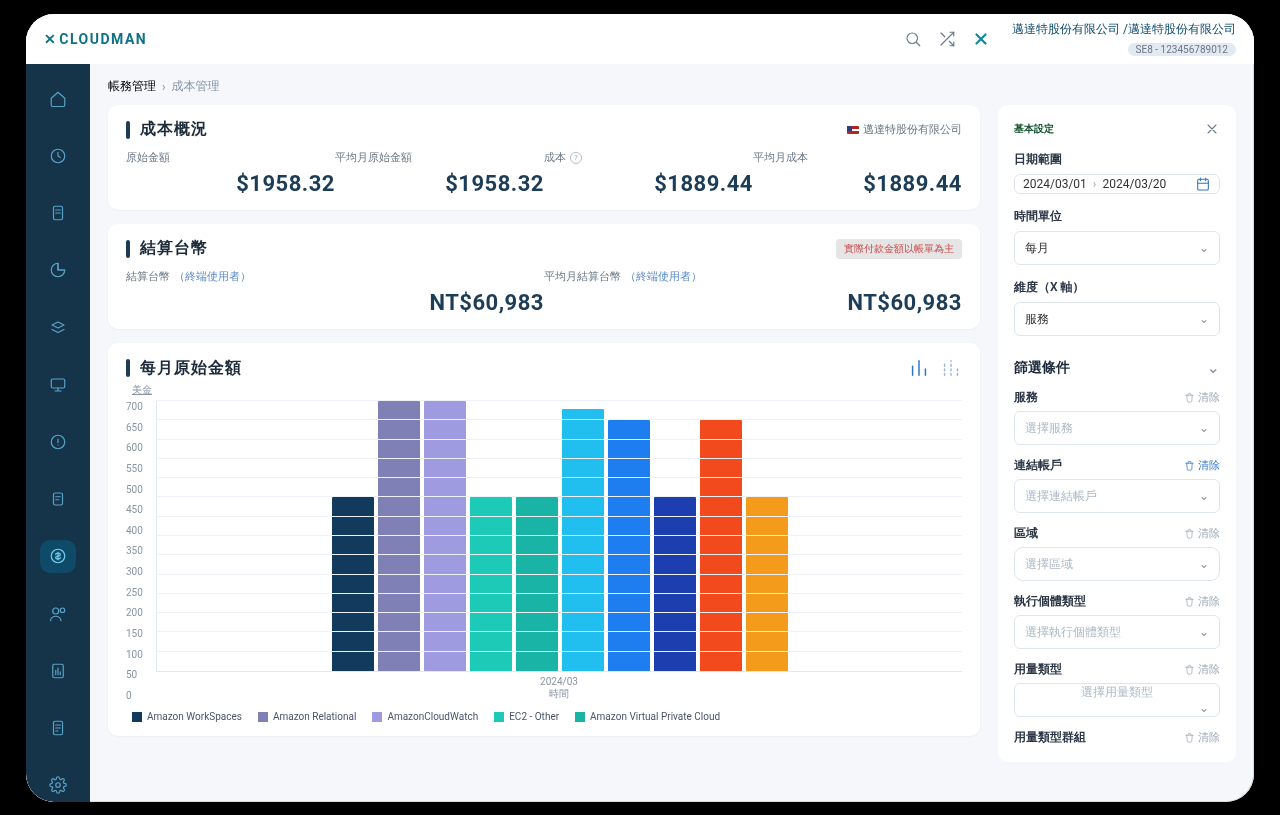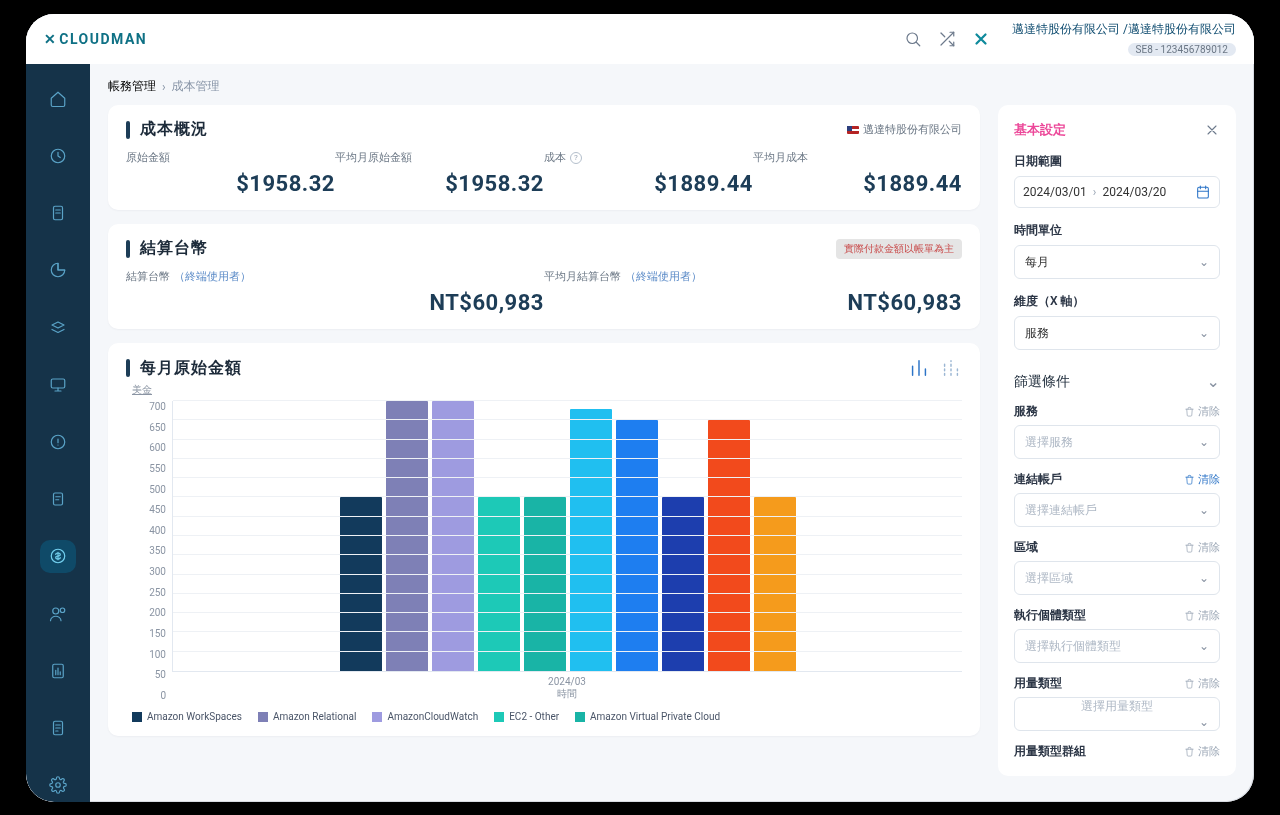--- a/index.html
+++ b/index.html
@@ -39,44 +39,44 @@
 .metric-label { font-size: 11px; color: #6b7785; display: flex; align-items: center; gap: 4px; }
 .sub-label { color: #5a8ac7; }
 .metric-value { font-size: 22px; font-weight: 700; color: #1d3d57; text-align: right; margin-top: 6px; letter-spacing: .5px; }
 .help-icon { width: 12px; height: 12px; border: 1px solid #b4bfcc; border-radius: 50%; font-size: 8px; color: #9aa6b5; display: inline-flex; align-items: center; justify-content: center; }
 .chart-card .card-header { margin-bottom: 4px; }
 .chart-toggle { display: flex; gap: 10px; }
 .ct-btn { width: 22px; height: 22px; display: flex; align-items: center; justify-content: center; color: #9bb6d3; cursor: pointer; }
 .ct-btn.active { color: #2c74c7; }
 .y-label { font-size: 10px; color: #8a94a3; margin-left: 6px; text-decoration: underline; }
 .chart-area { display: flex; height: 300px; margin-top: 4px; }
-.y-axis { display: flex; flex-direction: column; justify-content: space-between; align-items: flex-end; font-size: 10px; color: #8a94a3; padding-right: 6px; width: 30px; margin-left: 16px; }
+.y-axis { display: flex; flex-direction: column; justify-content: space-between; align-items: flex-start; font-size: 10px; color: #8a94a3; padding-right: 6px; width: 30px; }
 .plot-wrap { flex: 1; display: flex; flex-direction: column; }
 .plot { flex: 1; position: relative; border-left: 1px solid #e2e8f0; border-bottom: 1px solid #e2e8f0; }
 .grid-line { position: absolute; left: 0; right: 0; border-top: 1px solid #eef1f5; }
 .bars { position: absolute; left: 0; right: 0; bottom: 0; top: 0; display: flex; align-items: flex-end; justify-content: center; gap: 4px; padding: 0 90px; }
 .bar { width: 42px; border-radius: 1px 1px 0 0; }
 .x-label-row { text-align: center; font-size: 10px; color: #8a94a3; margin-top: 4px; }
 .legend { display: flex; flex-wrap: wrap; gap: 16px; padding: 10px 6px 0; font-size: 10px; color: #4a5568; }
 .legend-item { display: flex; align-items: center; gap: 5px; }
 .swatch { width: 10px; height: 10px; }
 .panel { background: #fff; border-radius: 10px; padding: 16px; }
 .panel-head { display: flex; align-items: center; margin-bottom: 14px; }
-.panel-title { font-size: 13px; font-weight: 700; color: #ec4899; }
+.panel-title { font-size: 10px; font-weight: 700; color: #14532d; }
 .close-x { width: 16px; height: 16px; color: #6d7a8c; cursor: pointer; margin-left: auto; }
 .field-label { font-size: 12px; color: #2c3646; font-weight: 600; margin-bottom: 6px; margin-top: 14px; }
 .field-label:first-of-type { margin-top: 0; }
-.date-range { display: flex; align-items: center; border: 1px solid #dfe5ec; border-radius: 6px; height: 32px; padding: 0 8px; font-size: 12px; color: #333; gap: 6px; }
+.date-range { display: flex; align-items: center; border: 1px solid #dfe5ec; border-radius: 6px; height: 20px; padding: 0 8px; font-size: 12px; color: #333; gap: 6px; }
 .date-range .sep { color: #9aa6b5; }
 .cal-icon { width: 16px; height: 16px; color: #2c74c7; margin-left: auto; }
 .select { display: flex; align-items: center; border: 1px solid #dfe5ec; border-radius: 6px; height: 34px; padding: 0 10px; font-size: 12px; color: #333; cursor: pointer; }
 .select .placeholder { color: #aeb8c5; }
 .chev { margin-left: auto; color: #8a94a3; }
 .filter-title-row { display: flex; align-items: center; gap: 6px; margin-top: 22px; margin-bottom: 4px; }
-.filter-title { font-size: 14px; font-weight: 400; color: #1d2b3a; }
+.filter-title { font-size: 14px; font-weight: 700; color: #1d2b3a; }
 .filter-row-head { display: flex; align-items: center; margin-top: 12px; }
 .filter-name { font-size: 12px; color: #2c3646; font-weight: 600; }
 .clear-action { margin-left: auto; font-size: 11px; color: #9aa6b5; display: flex; align-items: center; gap: 3px; cursor: pointer; }
 .clear-action.active { color: #2c74c7; }
 .clear-action svg { width: 11px; height: 11px; }
 svg { fill: none; stroke: currentColor; stroke-width: 1.6; stroke-linecap: round; stroke-linejoin: round; }
 </style>
 </head>
 <body>
 
@@ -411,21 +411,21 @@
                 <div class="select" style="margin-top: 5px;">
                   <span class="placeholder">選擇連結帳戶</span>
                   <span class="chev">⌄</span>
                 </div>
                 <div class="filter-row-head">
                   <span class="filter-name">區域</span>
                   <span class="clear-action"><svg viewBox="0 0 24 24">
                       <path d="M4 7h16M9 7V5a2 2 0 0 1 2-2h2a2 2 0 0 1 2 2v2M6 7l1 13a2 2 0 0 0 2 2h6a2 2 0 0 0 2-2l1-13"></path>
                     </svg>清除</span>
                 </div>
-                <div class="select" style="margin-top: 5px;">
+                <div class="select" style="margin-top: 5px; border-radius: 9px;">
                   <span class="placeholder">選擇區域</span>
                   <span class="chev">⌄</span>
                 </div>
                 <div class="filter-row-head">
                   <span class="filter-name">執行個體類型</span>
                   <span class="clear-action"><svg viewBox="0 0 24 24">
                       <path d="M4 7h16M9 7V5a2 2 0 0 1 2-2h2a2 2 0 0 1 2 2v2M6 7l1 13a2 2 0 0 0 2 2h6a2 2 0 0 0 2-2l1-13"></path>
                     </svg>清除</span>
                 </div>
                 <div class="select" style="margin-top: 5px;">

